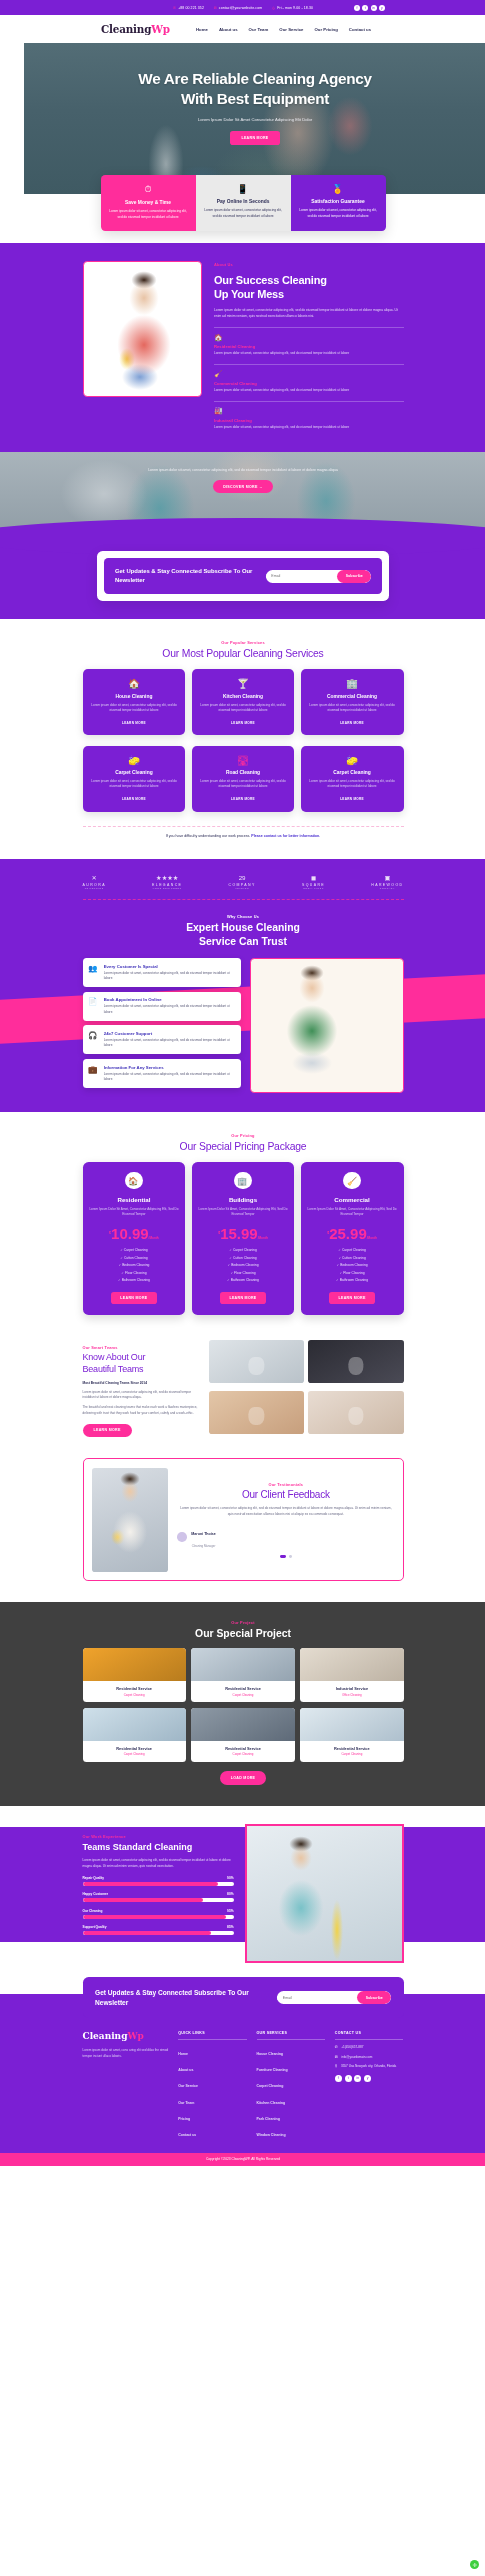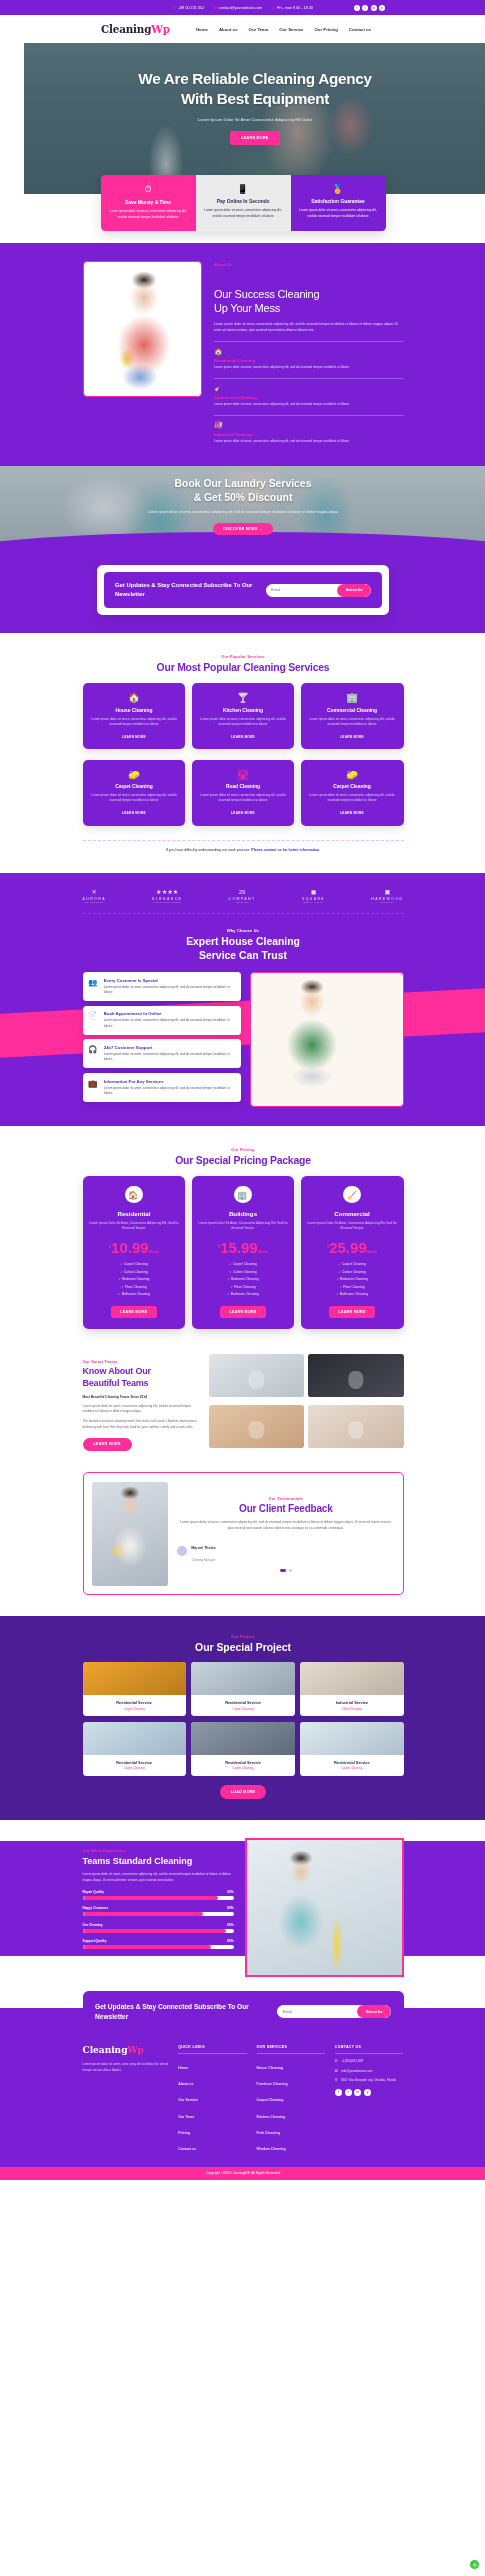--- a/index.html
+++ b/index.html
@@ -60,21 +60,21 @@
       radial-gradient(ellipse 18px 12.5px at 60px 18px, #3a2418, transparent 70%),
       radial-gradient(ellipse 37px 42px at 60px 83px, #e4675e, transparent 72%),
       radial-gradient(ellipse 25px 18px at 56px 115px, #7d9fd4, transparent 72%),
       radial-gradient(ellipse 11px 15.3px at 43px 97px, #f2d44a, transparent 72%);}
   .counters{display:flex;flex-wrap:wrap;gap:4.2px;margin-top:-18px;position:relative;z-index:3;justify-content:center;}
   .counter{background:#fff;border-radius:3.5px;width:53px;padding:4.9px 1.4px;text-align:center;box-shadow:0 2.1px 7px rgba(0,0,0,.18);}
   .counter .num{font-size:9.7px;font-weight:bold;color:#14142b;line-height:1;}
   .counter .lbl{font-size:3.1px;font-weight:bold;color:#2b2b55;margin-top:2.1px;}
   .about-txt{flex:1;padding-top:1.4px;}
   .eyebrow{color:#ff2d9b;font-size:3.9px;font-weight:bold;letter-spacing:0.2px;}
-  .about-txt h2{color:#fff;font-size:11px;line-height:1.25;font-weight:normal;margin-top:21px;letter-spacing:-0.2px;}
+  .about-txt h2{color:#fff;font-size:11px;line-height:1.25;font-weight:bold;margin-top:7px;letter-spacing:-0.2px;}
   .about-txt .lead{color:#e4d3f6;font-size:3.3px;line-height:1.8;margin-top:6.2px;}
   .svc-item{border-top:0.7px solid rgba(255,255,255,.25);margin-top:7px;padding-top:5.6px;}
   .svc-item .si{color:#fff;font-size:7px;display:block;margin-bottom:2.8px;opacity:.92;}
   .svc-item h4{color:#ff2d9b;font-size:4.2px;font-weight:bold;margin-bottom:2.1px;}
   .svc-item p{color:#e0cdf5;font-size:3.1px;line-height:1.75;}
 
   
   .laundry{height:89px;position:relative;background:linear-gradient(180deg,#a9b4bb,#8f9ca5);overflow:hidden;text-align:center;}
   .laundry:before{content:"";position:absolute;inset:0;background:
     radial-gradient(ellipse 62px 49px at 104px 42px,rgba(255,255,255,.35),transparent 70%),
@@ -91,21 +91,21 @@
   
   .nl-outer{background:#fff;border-radius:5.6px;width:292px;margin:-21px auto 0;position:relative;z-index:6;padding:7px;box-shadow:0 4.2px 12.5px rgba(0,0,0,.1);}
   .nl{background:#7b1fd4;border-radius:4.2px;padding:9px 11px;display:flex;align-items:center;justify-content:space-between;}
   .nl h3{color:#fff;font-size:5.9px;line-height:1.5;font-weight:bold;}
   .nl-form{display:flex;align-items:center;background:#fff;border-radius:8.3px;overflow:hidden;height:13px;width:118px;}
   .nl-form input{border:none;outline:none;flex:1;padding:0 5.6px;font-size:3.6px;color:#888;font-family:"Liberation Sans",sans-serif;}
   .nl-form button{background:#ff2d9b;color:#fff;border:none;font-size:3.5px;font-weight:bold;padding:0 8.3px;height:13px;border-radius:8.3px;cursor:pointer;}
 
   
   .sec{padding:21px 0;text-align:center;}
-  .sec h2{font-size:10.4px;font-weight:bold;color:#7b1fd4;margin-top:2.8px;letter-spacing:-0.2px;}
+  .sec h2{font-size:10.4px;font-weight:normal;color:#7b1fd4;margin-top:2.8px;letter-spacing:-0.2px;}
   .grid3{display:flex;gap:6.2px;margin-top:10.4px;}
   .scard{flex:1;background:#7b1fd4;border-radius:4.9px;padding:9px 6.2px 9.7px;text-align:center;box-shadow:0 2.8px 8.3px rgba(0,0,0,.12);}
   .scard .ic{color:#ff2d9b;font-size:9.7px;display:block;margin-bottom:4.2px;}
   .scard h3{color:#fff;font-size:4.9px;font-weight:bold;margin-bottom:4.2px;}
   .scard p{color:#ded0f2;font-size:3.1px;line-height:1.75;}
   .scard a{display:inline-block;margin-top:4.9px;color:#fff;font-size:3.1px;font-weight:bold;letter-spacing:0.3px;text-decoration:none;}
   .dashed{border-top:1.4px dashed #f9bcdc;margin:14px 0 7px;}
   .note{font-size:3.6px;color:#2b2b55;}
   .note b{color:#4a2fd0;}
 
@@ -180,21 +180,21 @@
   .tst-txt p{font-size:3.2px;line-height:1.85;color:#6a6a85;margin-top:5.6px;}
   .tst-auth{display:flex;align-items:center;gap:4.2px;margin-top:7px;justify-content:flex-start;}
   .tst-av{width:9.7px;height:9.7px;border-radius:50%;background:#cfc3e8;}
   .tst-auth .an{font-size:3.6px;font-weight:bold;color:#2b2b55;}
   .tst-auth .ar{font-size:2.9px;color:#8a8aa0;}
   .dots{margin-top:6.2px;display:flex;gap:2.8px;justify-content:center;}
   .dots i{width:2.8px;height:2.8px;border-radius:50%;background:#cfcfe0;display:block;}
   .dots i.on{background:#7b1fd4;width:6.2px;border-radius:1.4px;}
 
   
-  .projects{background:#4c1d95;padding:18px 18px 21px;text-align:center;}
+  .projects{background:#404040;padding:18px 18px 21px;text-align:center;}
   .projects .eyebrow{color:#ff2d9b;}
   .projects h2{color:#fff;font-size:10.4px;margin-top:2.8px;}
   .pgrid{display:grid;grid-template-columns:repeat(3,1fr);gap:5.6px;margin-top:9.7px;}
   .pitem{background:#fff;border-radius:3.5px;overflow:hidden;}
   .pimg{height:33px;position:relative;overflow:hidden;}
   .pi1{background:linear-gradient(150deg,#f0a32c,#b87c1e);}
   .pi2{background:linear-gradient(150deg,#c8d3dc,#94a3b0);}
   .pi3{background:linear-gradient(150deg,#e4dcd0,#bdb2a3);}
   .pi4{background:linear-gradient(150deg,#cfe0ea,#9fb6c6);}
   .pi5{background:linear-gradient(150deg,#8e9aa6,#5e6a78);}
@@ -341,24 +341,20 @@
             <h4>Industrail Cleaning</h4>
             <p>Lorem ipsum dolor sit amet, consectetur adipiscing elit, sed do eiusmod tempor incididunt ut labore</p>
           </div>
         </div>
       </div>
     </div>
   </div>
 
   <div class="laundry">
     <div class="lin">
-      <h2>
-        <span>Book Our Laundry Services</span><br>
-        <span>&amp; Get 50% Discount</span>
-      </h2>
       <p>Lorem ipsum dolor sit amet, consectetur adipiscing elit, sed do eiusmod tempor incididunt ut labore et dolore magna aliqua</p>
       <button class="btn-pink">DISCOVER MORE  →</button>
     </div>
   </div>
   <div class="purple-curve"></div>
 
   <div style="background:#7b1fd4;padding-bottom:18px;">
     <div class="nl-outer">
       <div class="nl">
         <h3>Get Updates &amp; Stay Connected Subscribe To Our Newsletter</h3>

